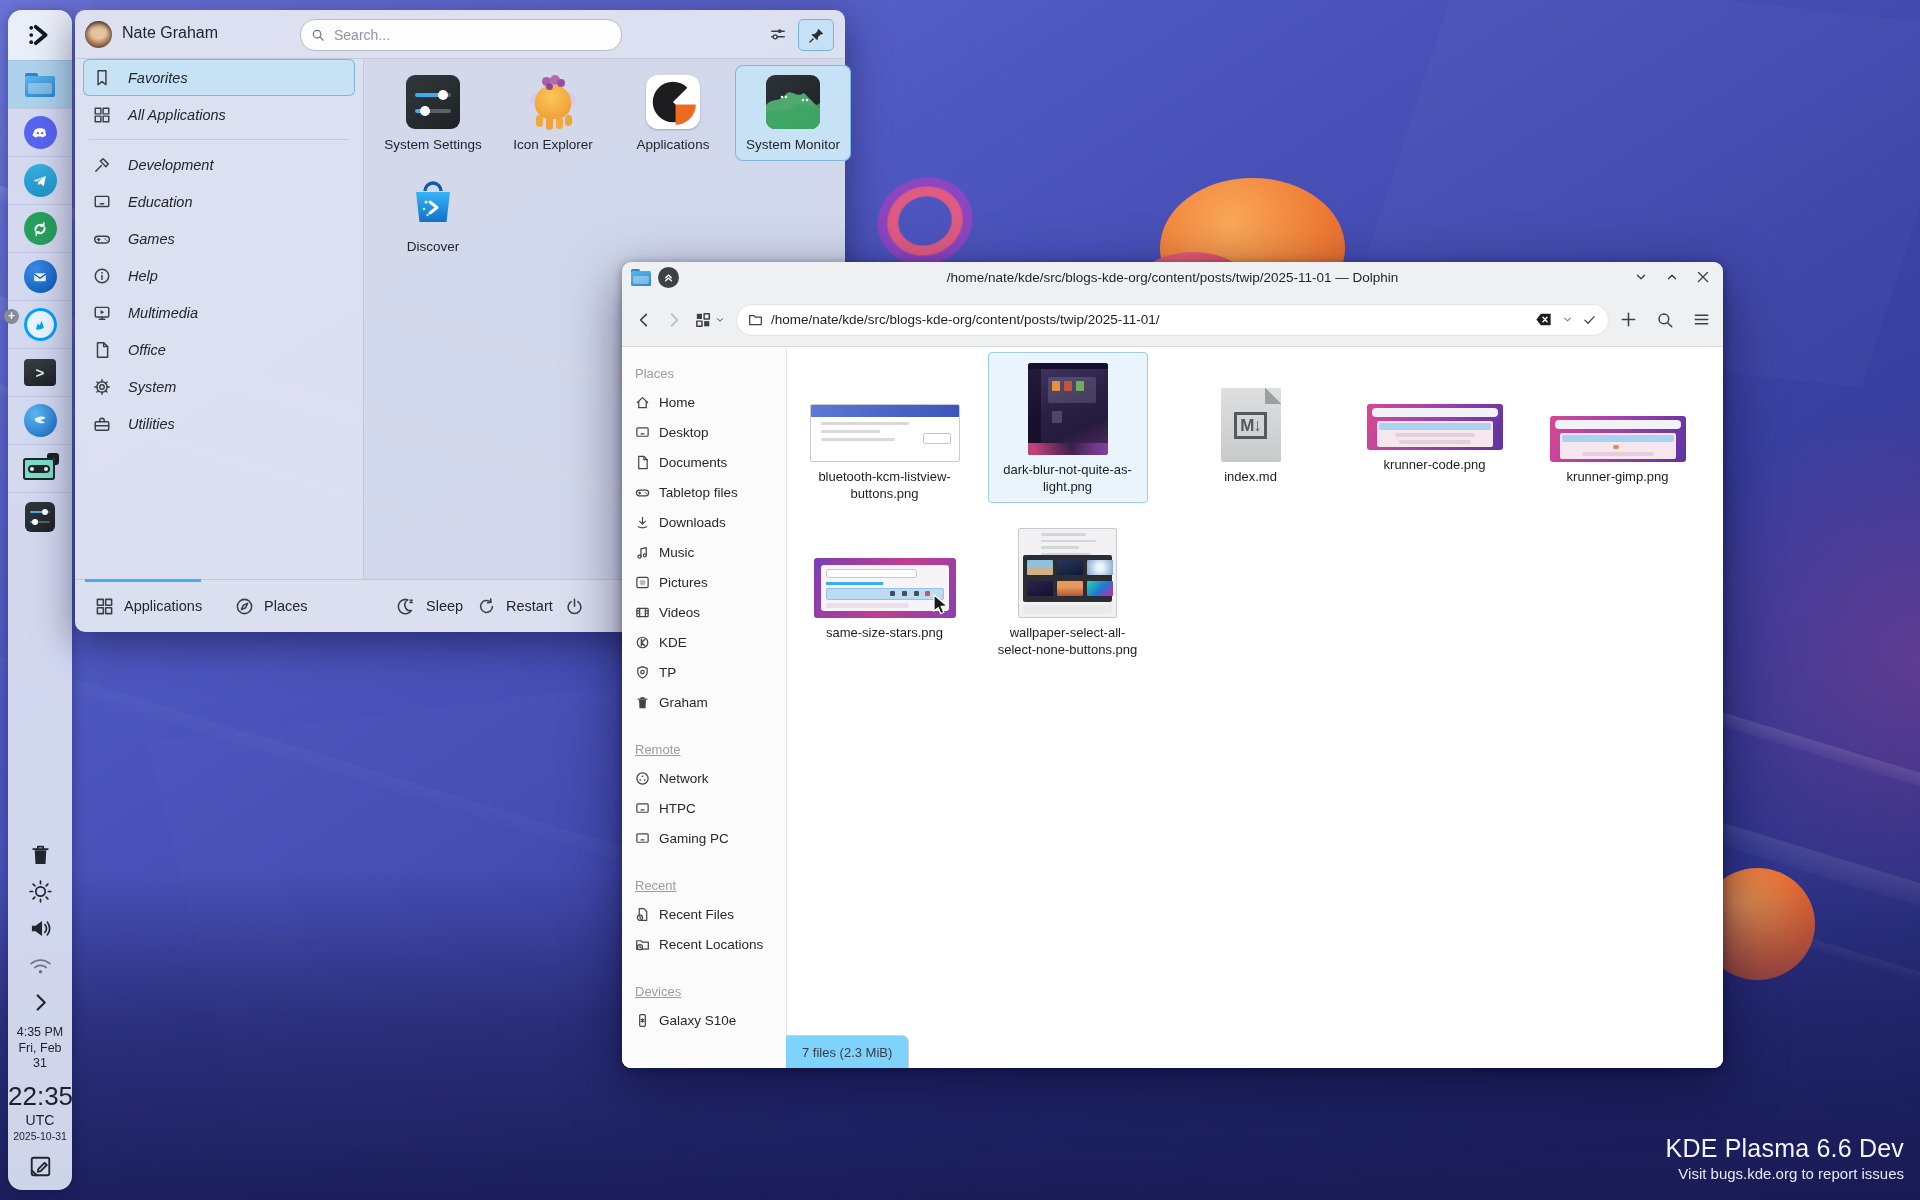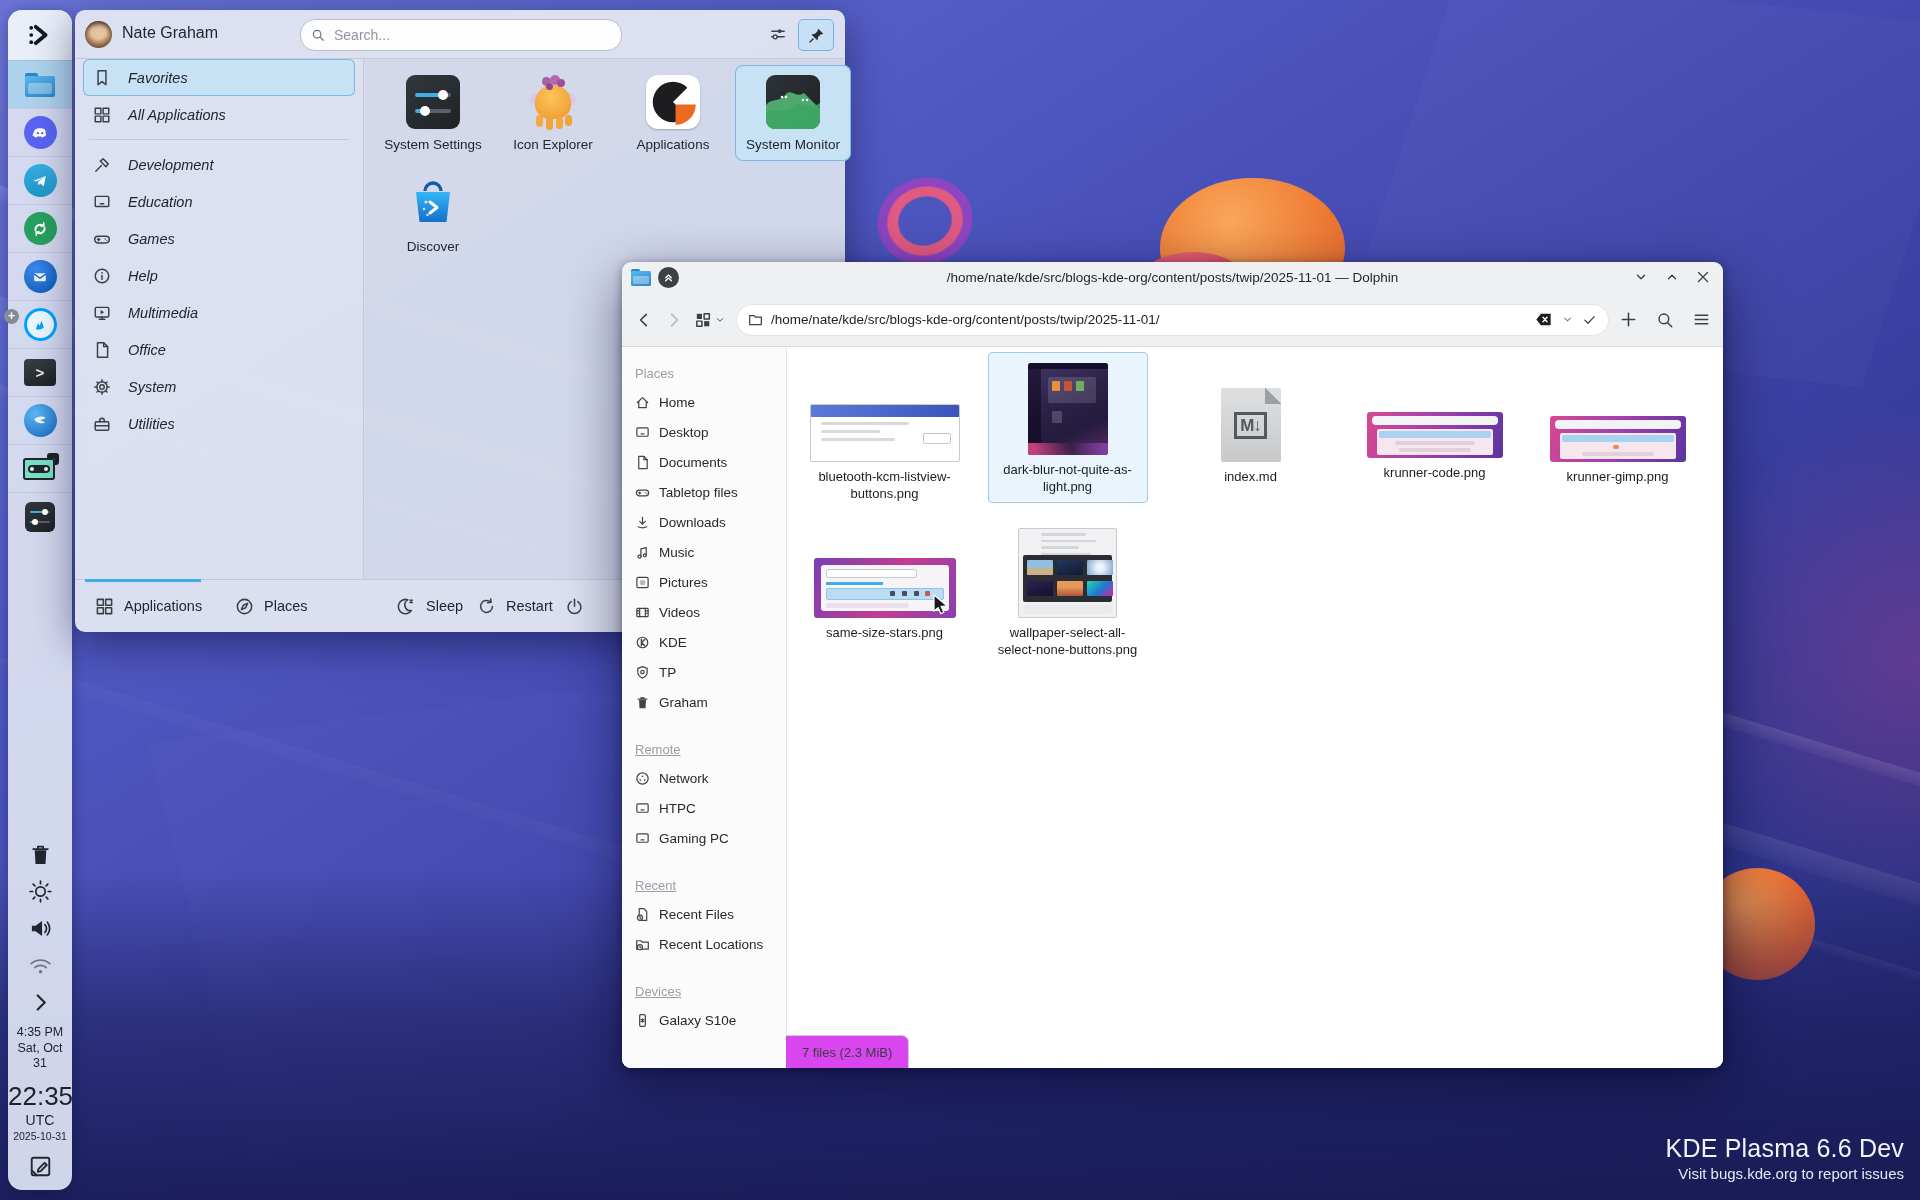--- a/index.html
+++ b/index.html
@@ -115,21 +115,21 @@
   .prow{height:30px;display:flex;align-items:center;gap:9px;padding-left:13px;font-size:13.5px;color:#26292d;}
   .prow svg.ic{width:15px;height:15px;color:#41464c;}
   .dview{position:absolute;left:165px;top:0;right:0;bottom:0;}
   .fcell{position:absolute;width:183px;display:flex;justify-content:center;}
   .fin{display:flex;flex-direction:column;align-items:center;padding:6px 4px;border-radius:4px;
        border:1px solid transparent;max-width:168px;box-sizing:border-box;}
   .fin.sel{background:#e9f4fc;border-color:#a0cbec;}
   .thwrap{height:96px;display:flex;align-items:flex-end;justify-content:center;}
   .flabel{font-size:13px;color:#1b1e20;text-align:center;line-height:1.3;margin-top:7px;width:150px;
           overflow-wrap:break-word;}
-  .statustab{position:absolute;left:164px;bottom:0;height:32px;background:#d946ef;
+  .statustab{position:absolute;left:164px;bottom:0;height:32px;background:#7dd3fc;
     border:1px solid #cfd0d2;border-bottom:none;border-left:none;border-radius:0 7px 0 0;
     display:flex;align-items:center;padding:0 16px;font-size:13px;color:#3a3d41;}
   
   .th{position:relative;flex:none;}
   .th-bt{width:148px;height:56px;background:#fff;border:1px solid #c8cacd;border-radius:2px;overflow:hidden;}
   .th-bt .bar{height:12px;background:linear-gradient(90deg,#5b79d6,#3c55bb);}
   .th-bt .ln{height:3px;background:#d7d9dc;margin:5px 10px 0 10px;border-radius:2px;}
   .th-dk{width:80px;height:92px;border-radius:3px;overflow:hidden;
     background:linear-gradient(155deg,#433767 0%,#2a2146 45%,#241b3e 70%,#5c2c60 100%);}
   .th-dk .sb{position:absolute;left:0;top:6px;bottom:0;width:13px;background:rgba(10,6,26,.55);}
@@ -690,21 +690,21 @@
       <svg class="tray" style="opacity:.55">
           <use href="#s-wifi"></use>
         </svg>
       <svg class="tray" style="stroke-width:1.4">
           <use href="#s-chevright"></use>
         </svg>
     </div>
 
     <div class="clockbox">
       <div class="c1">4:35 PM</div>
-      <div class="c1">Sat, Oct</div>
+      <div class="c1">Fri, Feb</div>
       <div class="c1">31</div>
       <div class="big">22:35</div>
       <div class="utc">UTC</div>
       <div class="d2">2025-10-31</div>
     </div>
 
     <div class="notecell">
       <svg class="tray" style="width:27px;height:27px">
           <use href="#s-note"></use>
         </svg>
@@ -930,21 +930,21 @@
           <div class="fin">
             <div class="thwrap">
                 <div class="th th-md">
               <div class="foldsq" style="background:linear-gradient(225deg,rgba(0,0,0,0) 50%,#9da0a3 50%)"></div>
               <div class="mglyph">M↓</div>
             </div>
               </div>
             <div class="flabel">index.md</div>
           </div>
         </div>
-        <div class="fcell" style="left:556px;top:8px">
+        <div class="fcell" style="left:556px;top:0">
           <div class="fin">
             <div class="thwrap">
                 <div class="th th-kr">
               <div class="sbx"></div>
               <div class="rws">
                     <div class="hl"></div>
                     <div class="r2"></div>
                     <div class="r3"></div>
                   </div>
             </div>

